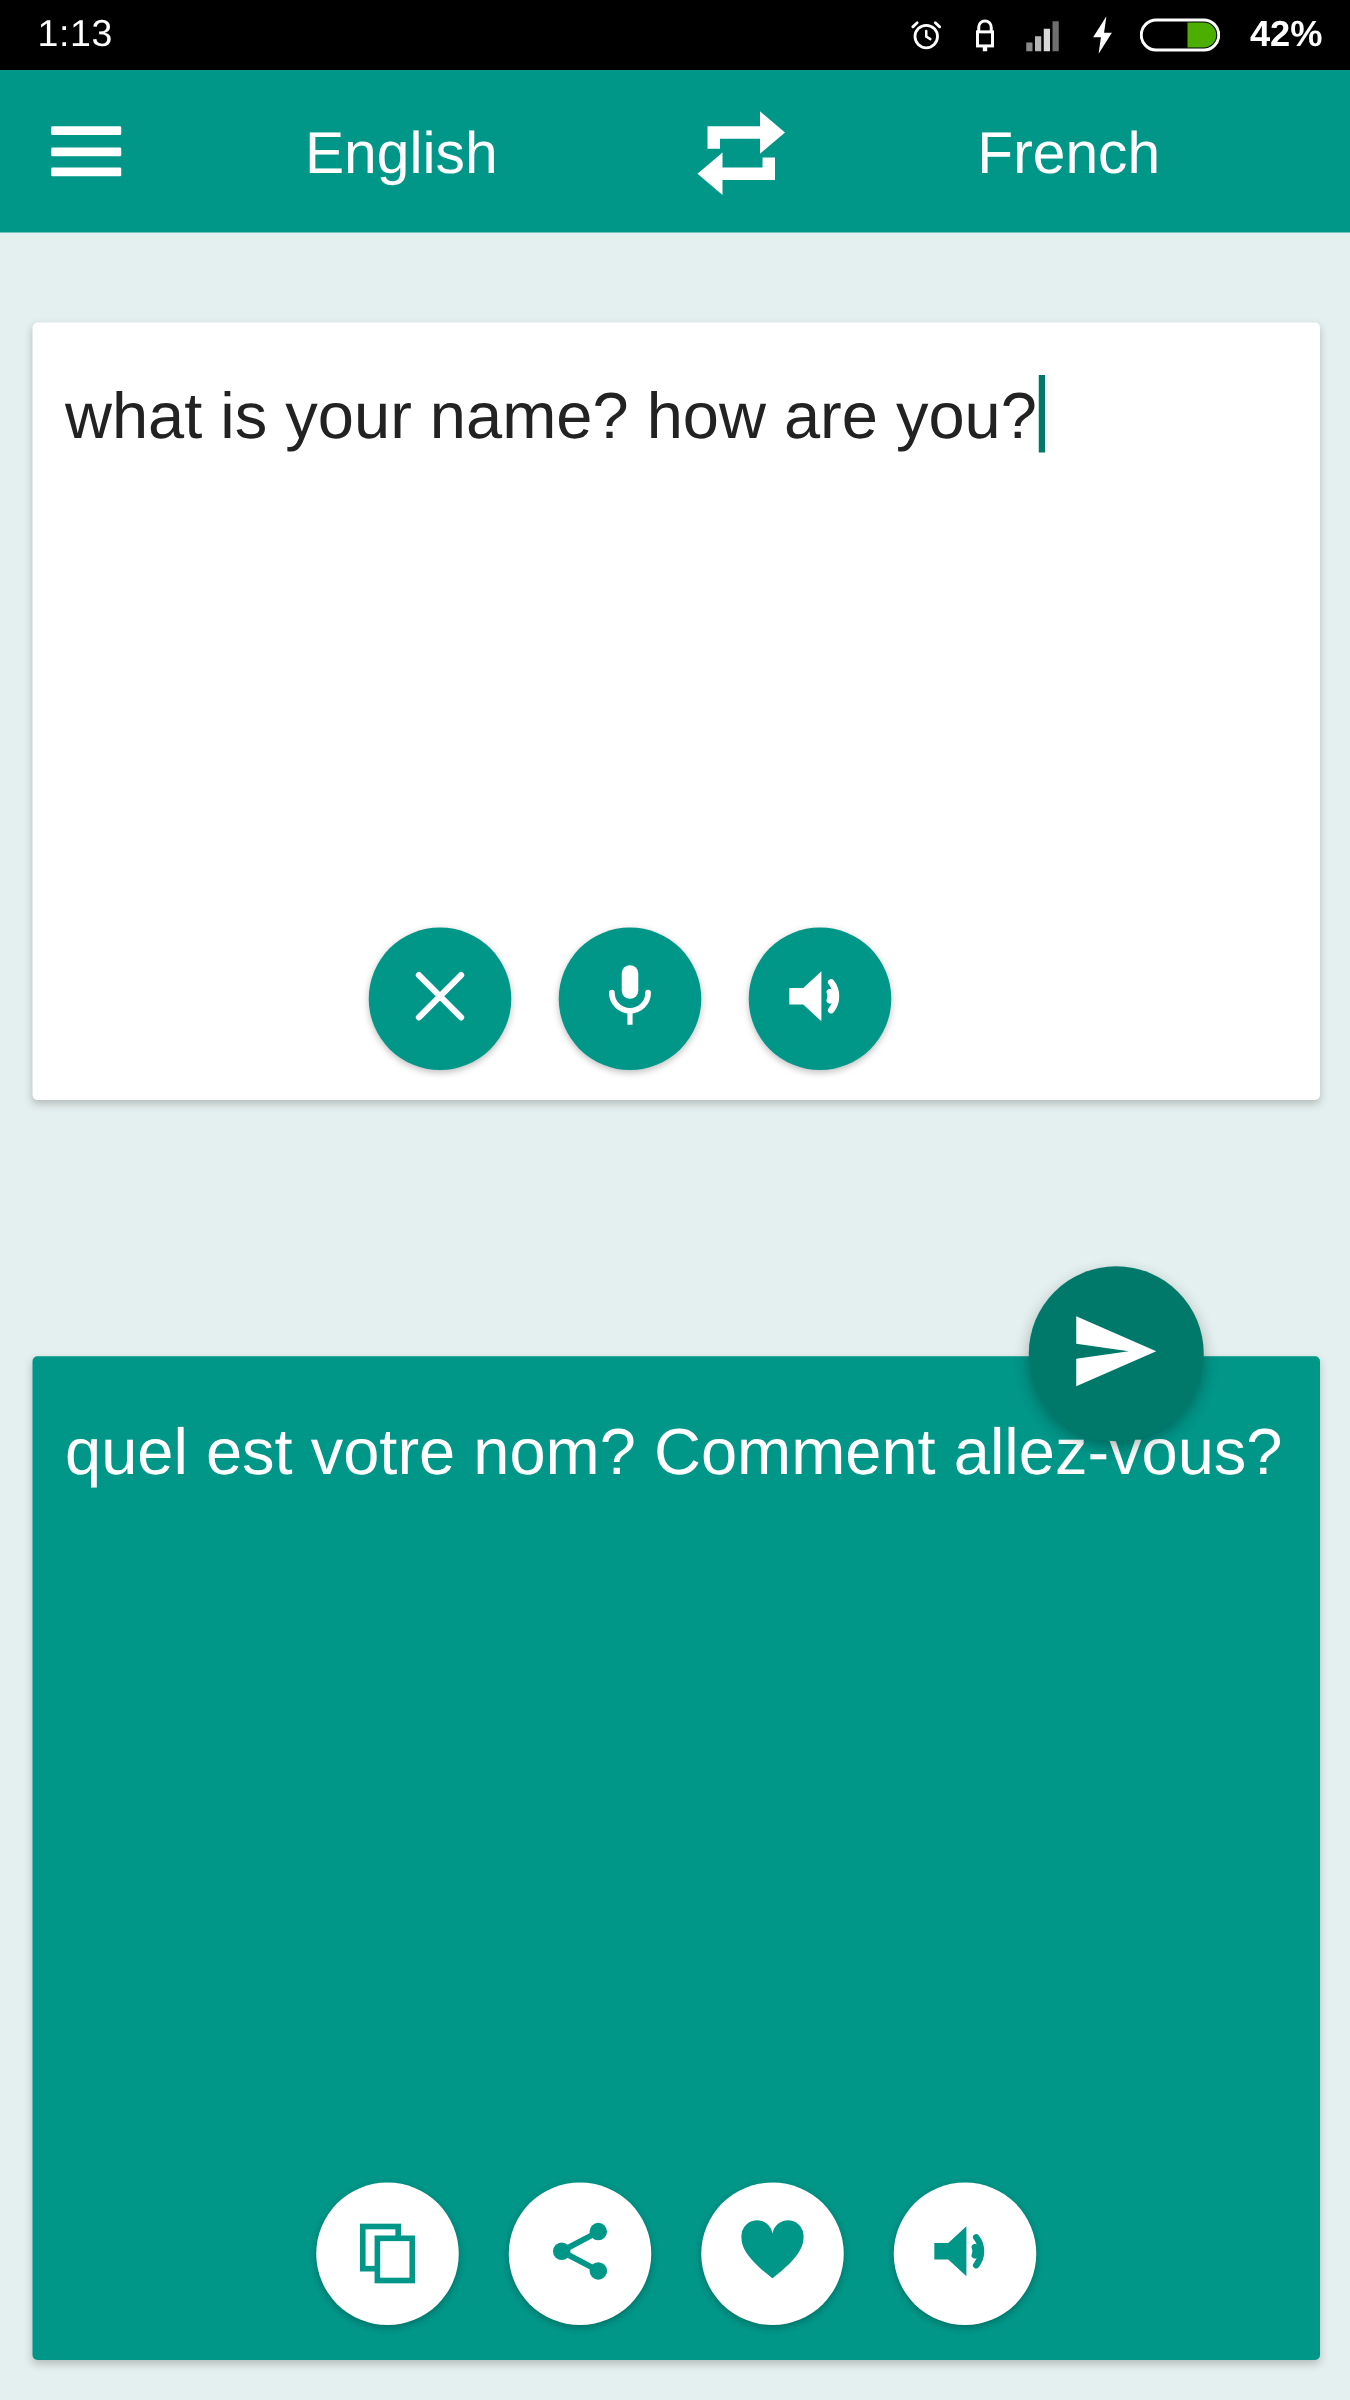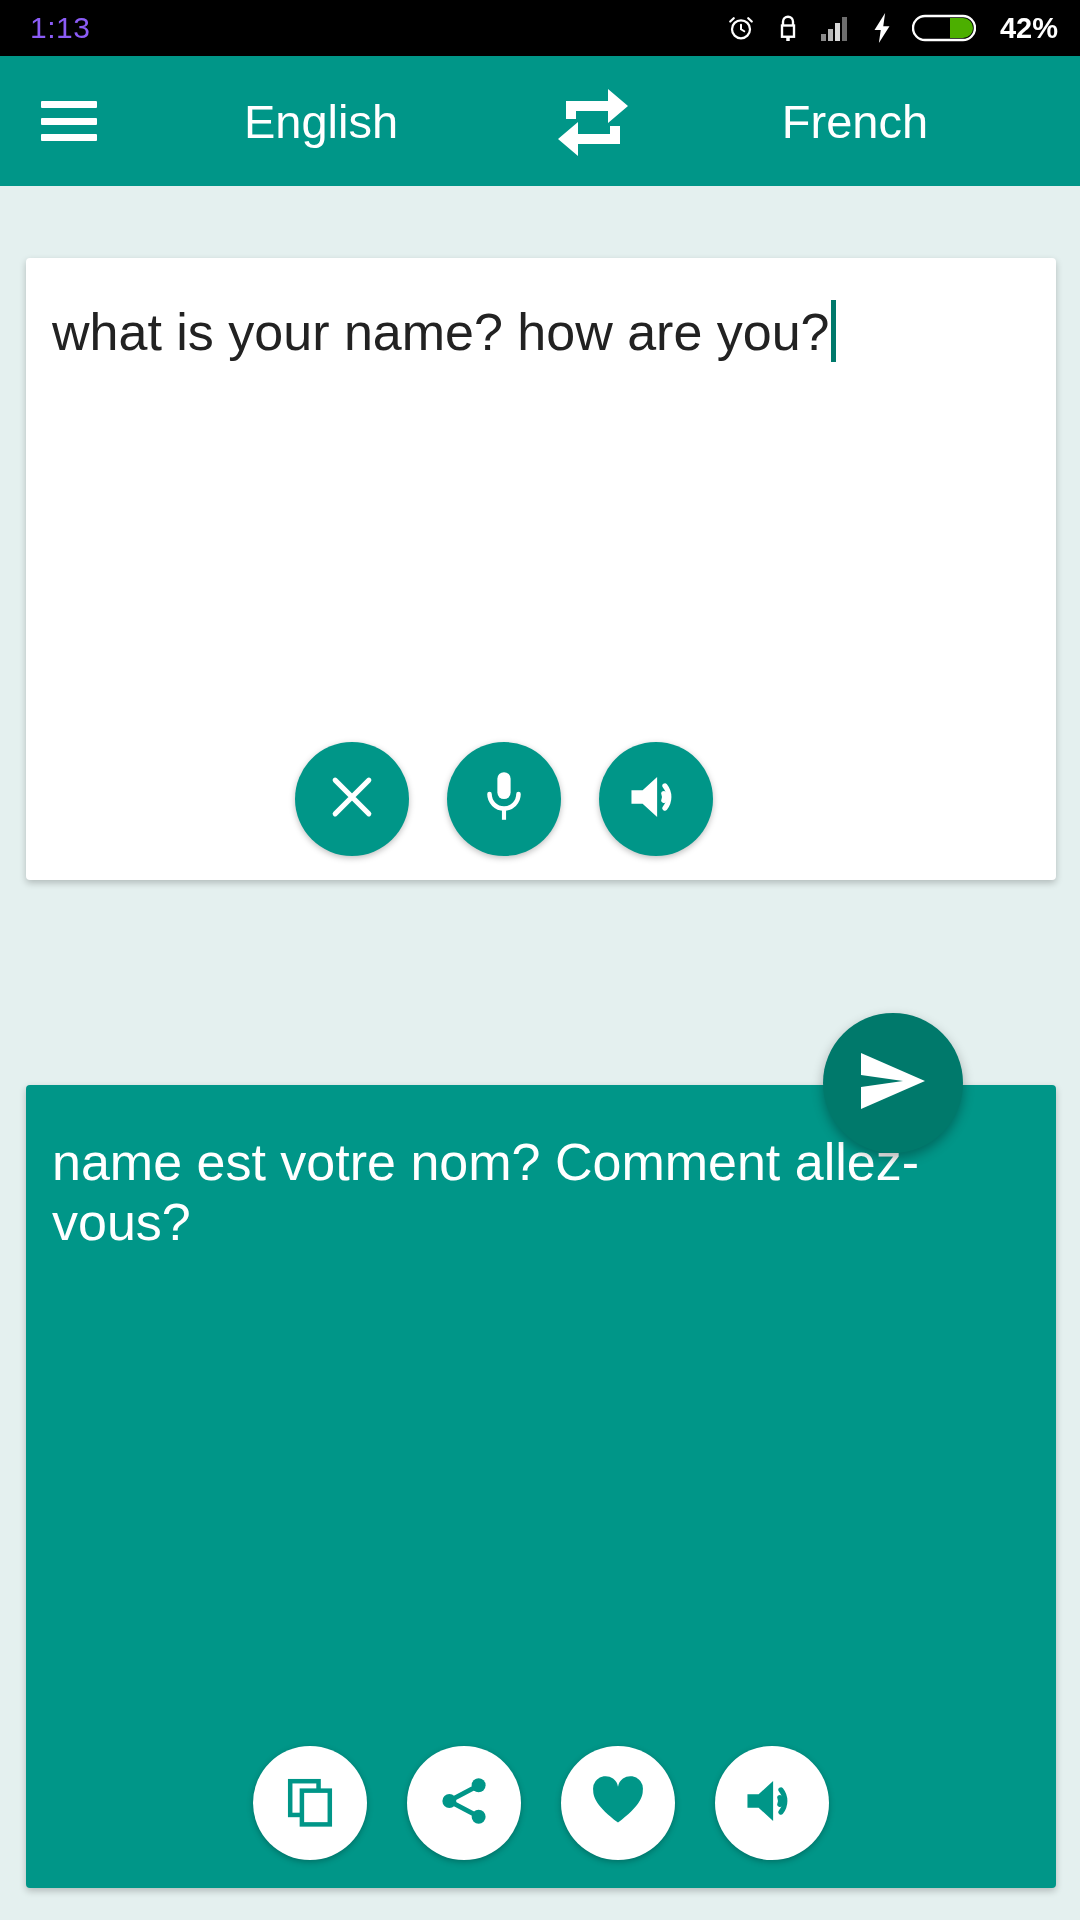--- a/index.html
+++ b/index.html
@@ -27,21 +27,21 @@
     height: 56px;
     background: #000000;
     display: flex;
     align-items: center;
     padding: 0 22px 0 30px;
     color: #ffffff;
   }
   .status-time {
     font-size: 30px;
     font-weight: 400;
-    color: #8b5cf6;
+    color: #ffffff;
     letter-spacing: 0.5px;
   }
   .status-right {
     margin-left: auto;
     display: flex;
     align-items: center;
     gap: 20px;
   }
   .status-right svg { display: block; }
   .battery-pct {
@@ -336,21 +336,21 @@
     <span>
       <svg width="76" height="68" viewBox="0 0 38 34">
         <path d="M3 3 L35 17 L3 31 L3 20 L24 17 L3 14 Z" fill="#ffffff"></path>
       </svg>
     </span>
   </div>
 
   <div class="output-card">
 
     <div class="output-text-wrap">
-      <div class="output-text">name est votre nom? Comment allez-vous?</div>
+      <div class="output-text">quel est votre nom? Comment allez-vous?</div>
     </div>
 
     <div class="output-actions">
 
       <div class="circ-btn white">
         <span>
           <svg width="54" height="54" viewBox="0 0 24 24">
             <rect x="3.2" y="3.2" width="12.6" height="15" fill="none" stroke="#009688" stroke-width="2"></rect>
             <rect x="8.4" y="7.4" width="12.4" height="15" fill="#ffffff" stroke="#009688" stroke-width="2"></rect>
           </svg>

